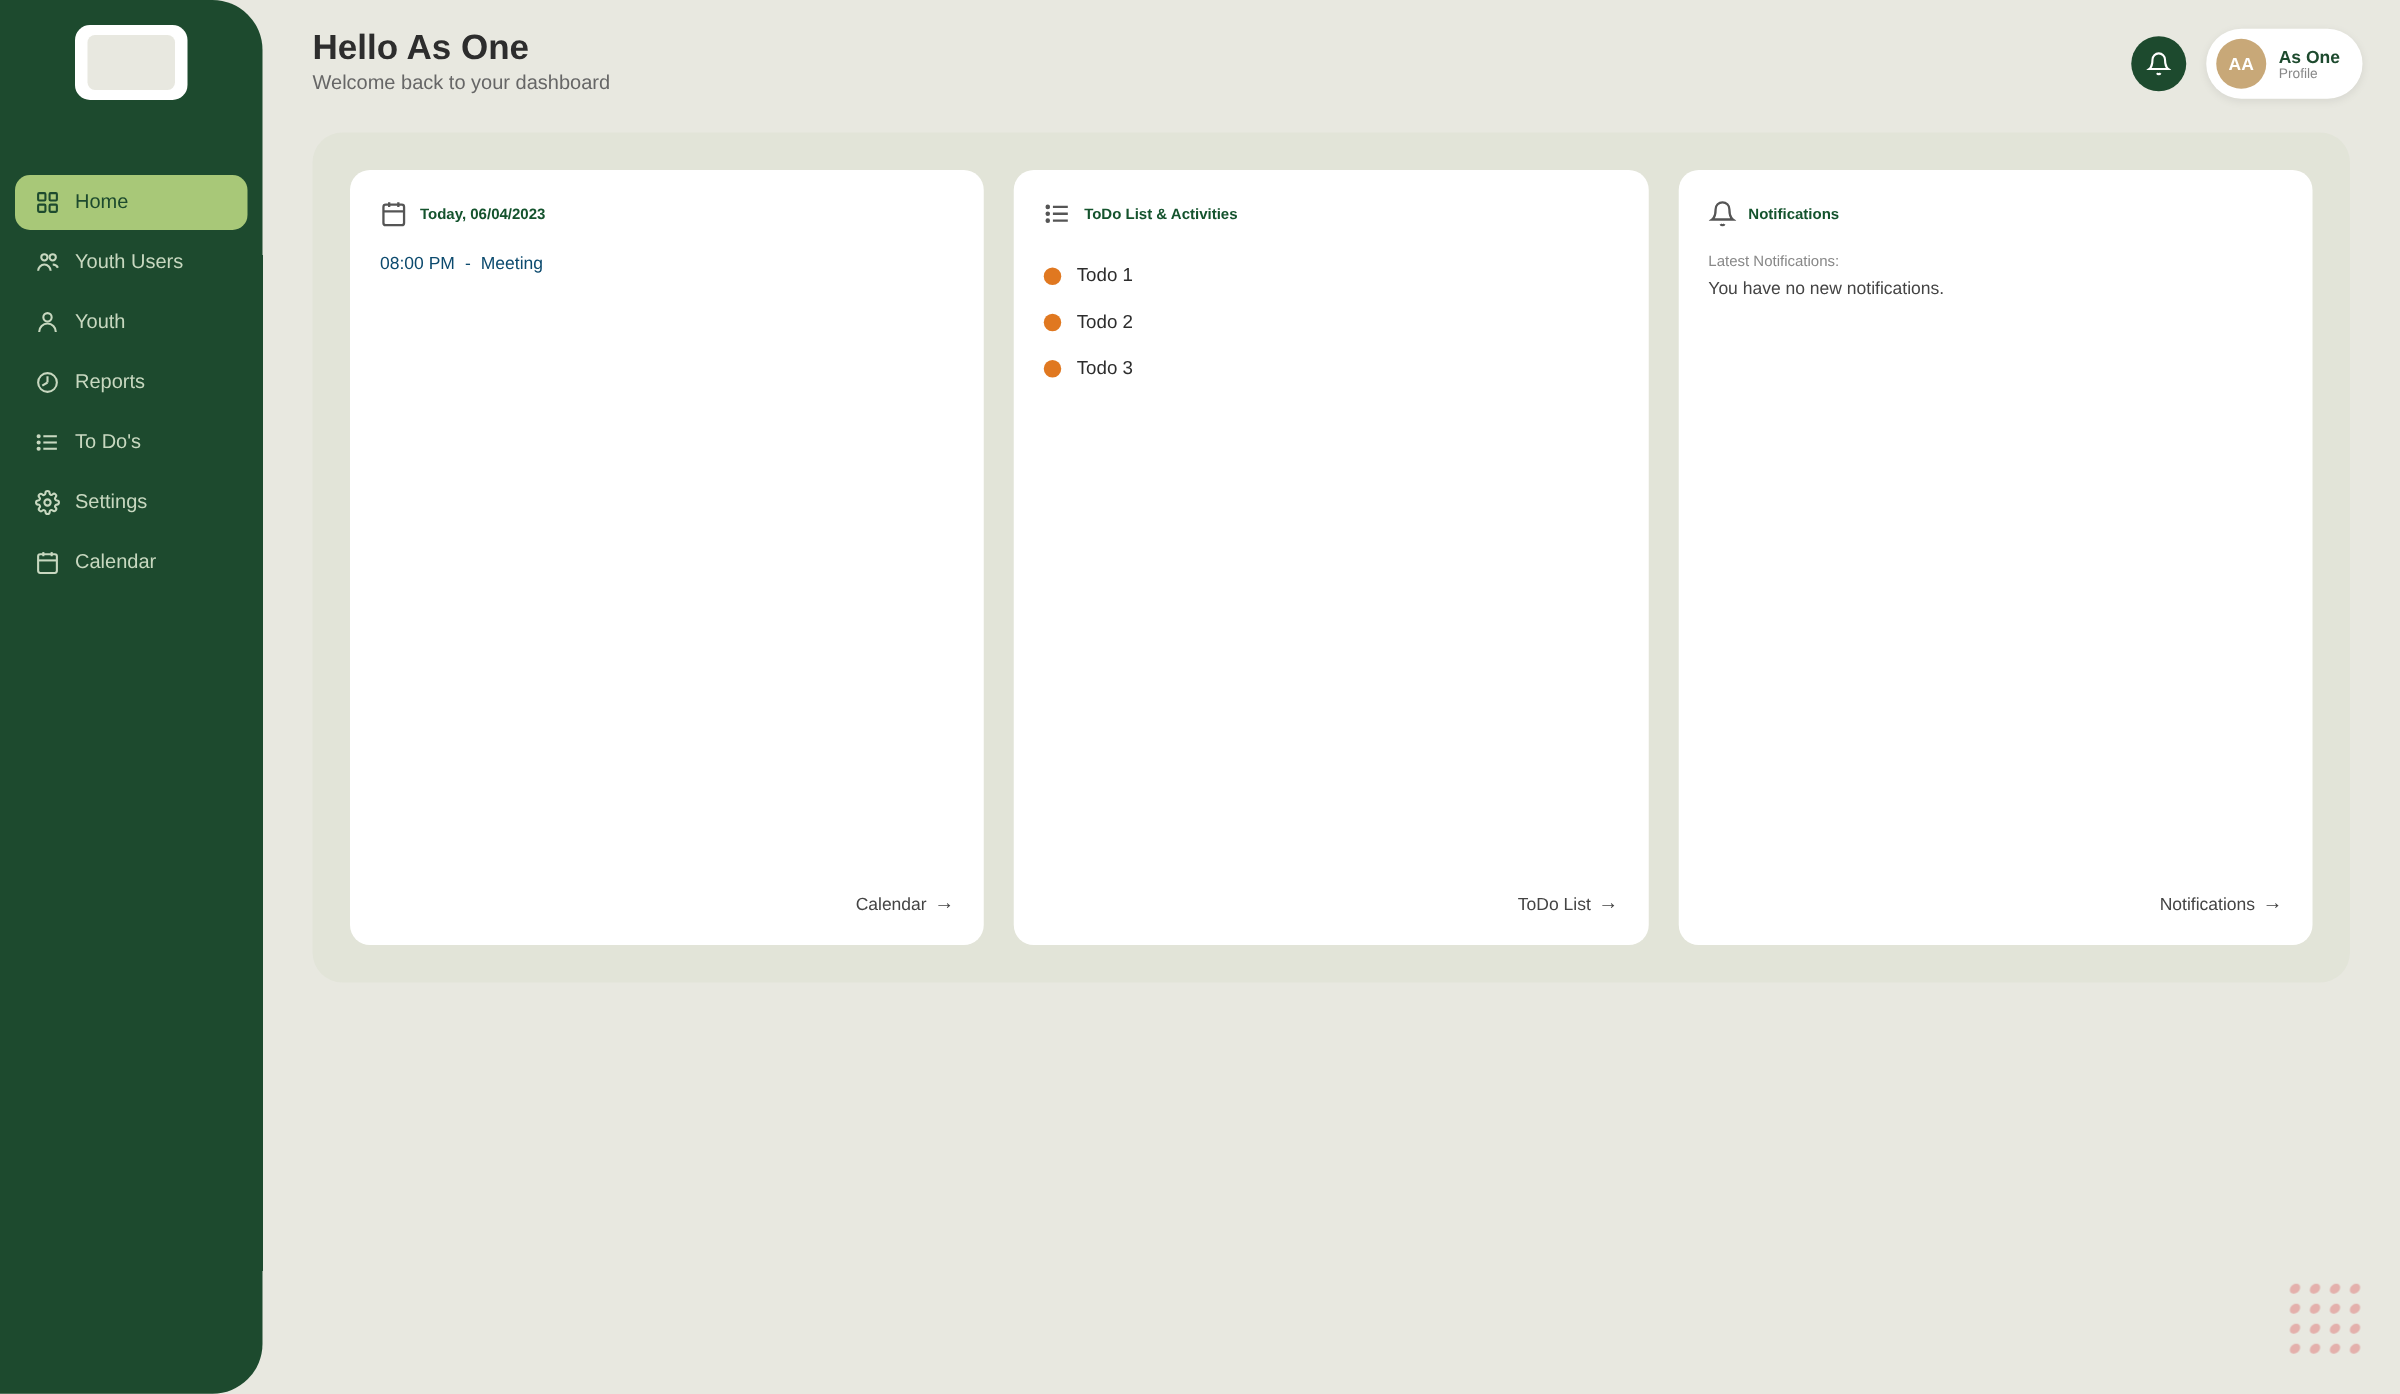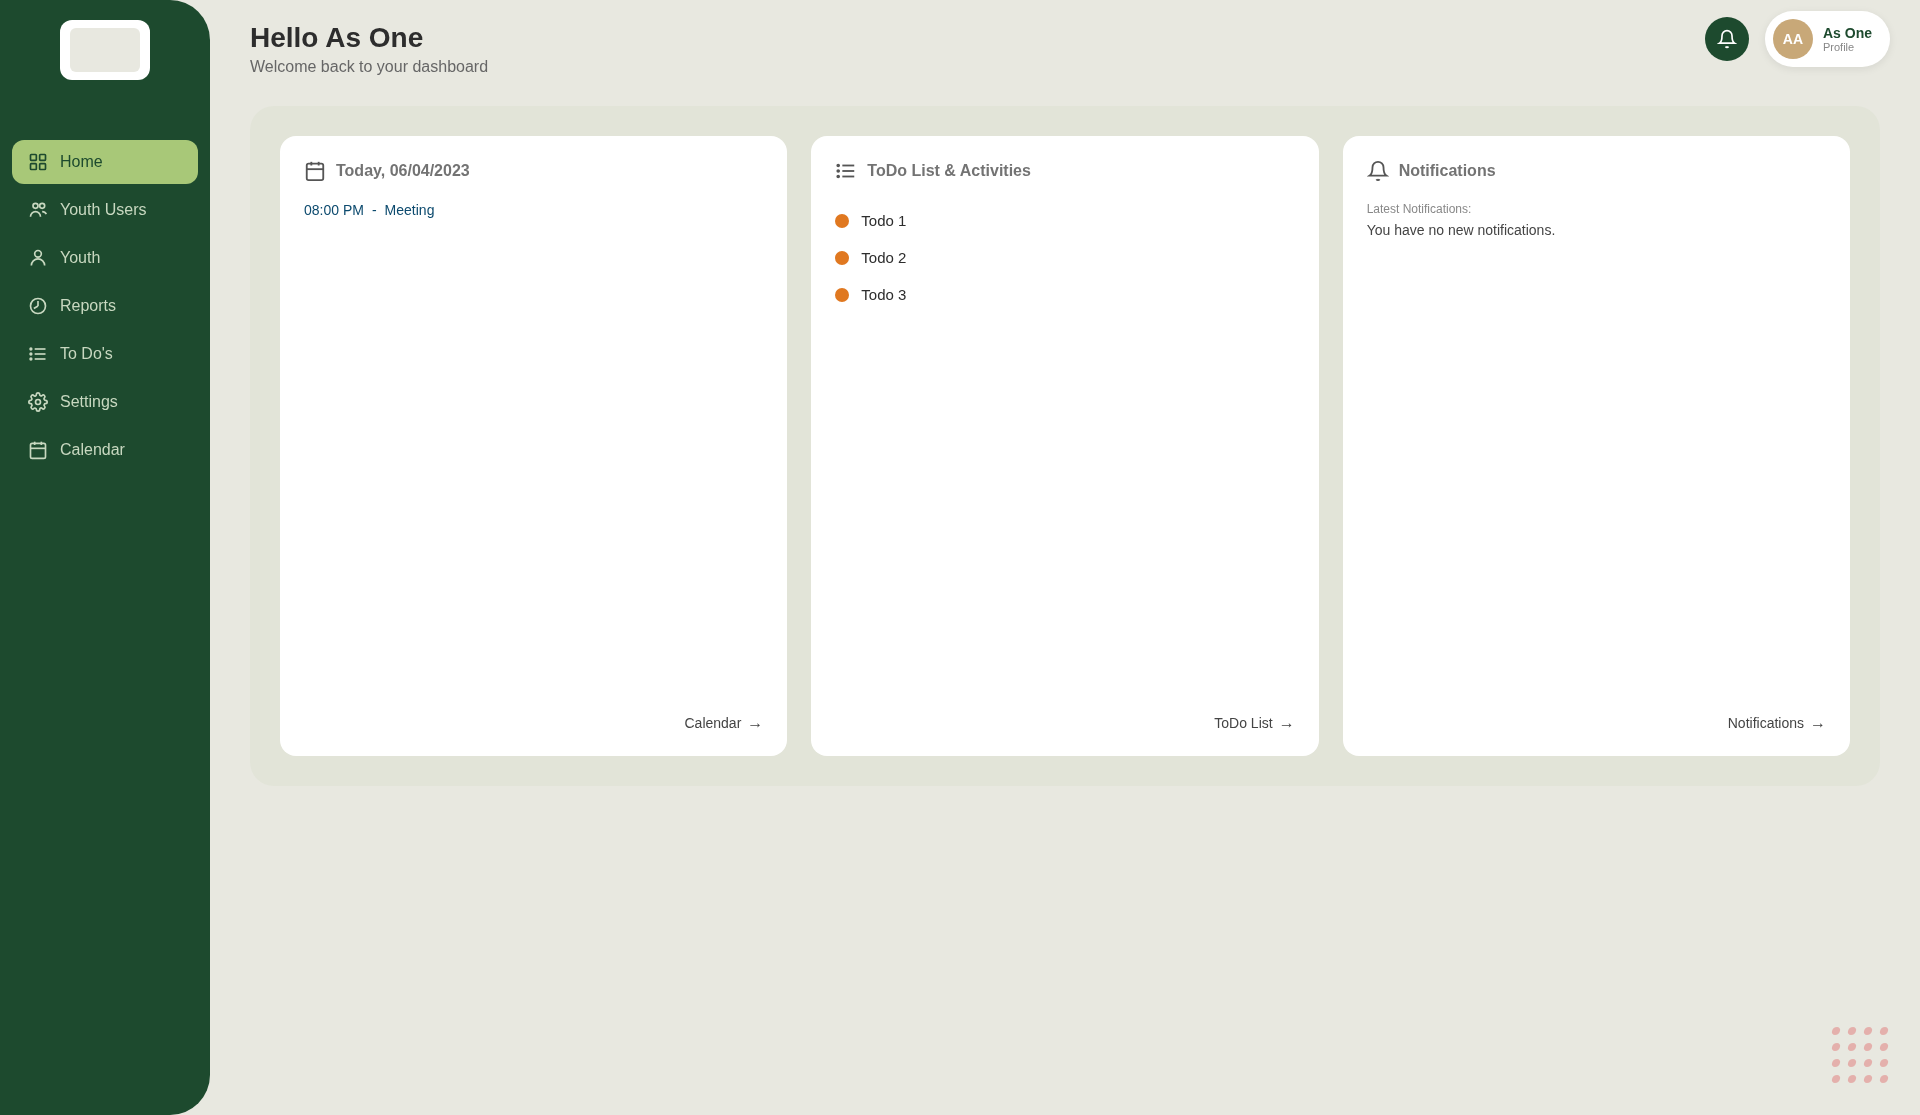--- a/index.html
+++ b/index.html
@@ -72,21 +72,21 @@
 
     .sidebar-item svg {
       width: 20px;
       height: 20px;
       flex-shrink: 0;
     }
 
     
     .header {
       position: fixed;
-      top: 4px; right: 0;
+      top: 16px; right: 0;
       width: calc(100% - 210px);
       height: 70px;
       display: flex;
       align-items: center;
       justify-content: flex-end;
       padding: 0 30px;
       z-index: 5;
     }
 
     .header-actions {
@@ -202,23 +202,23 @@
       margin-bottom: 20px;
     }
 
     .card-header svg {
       width: 22px;
       height: 22px;
       color: #555;
     }
 
     .card-title {
-      font-size: 16px;
+      font-size: 12px;
       font-weight: 600;
-      color: #737373;
+      color: #14532d;
     }
 
     .card-footer {
       position: absolute;
       bottom: 24px;
       right: 24px;
       display: flex;
       align-items: center;
       gap: 6px;
       font-size: 14px;

